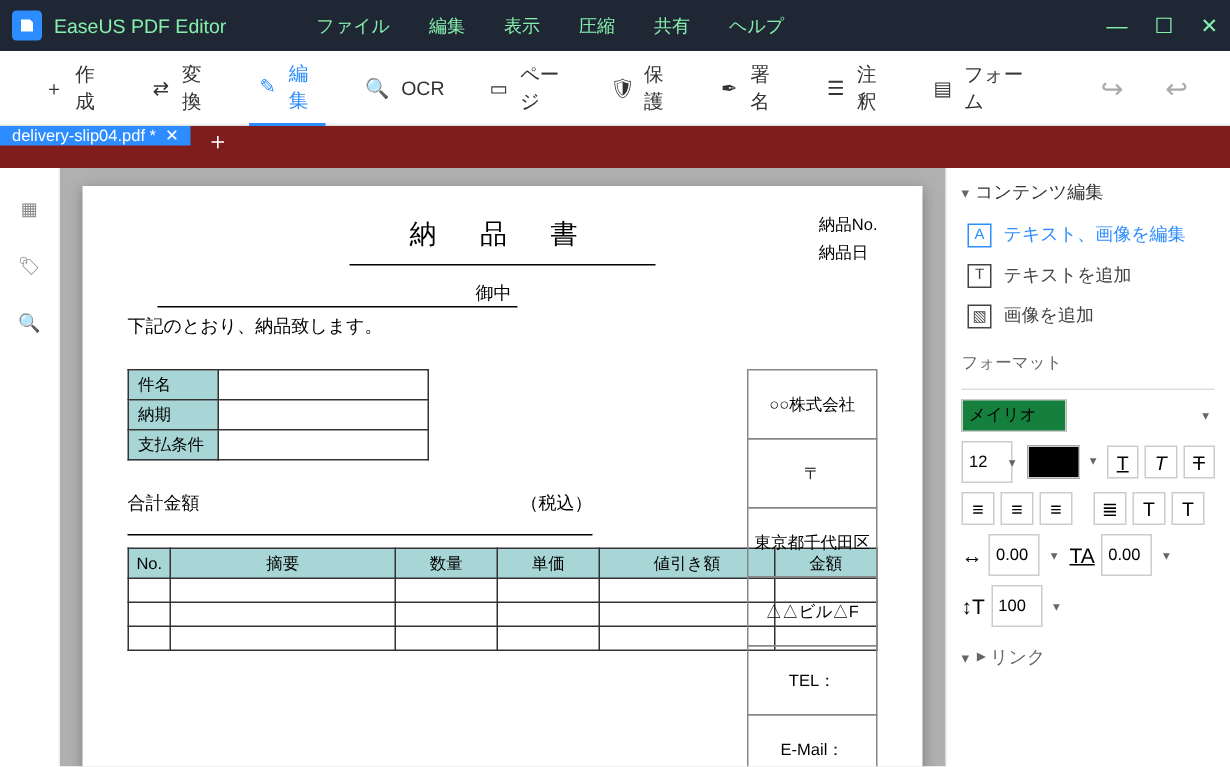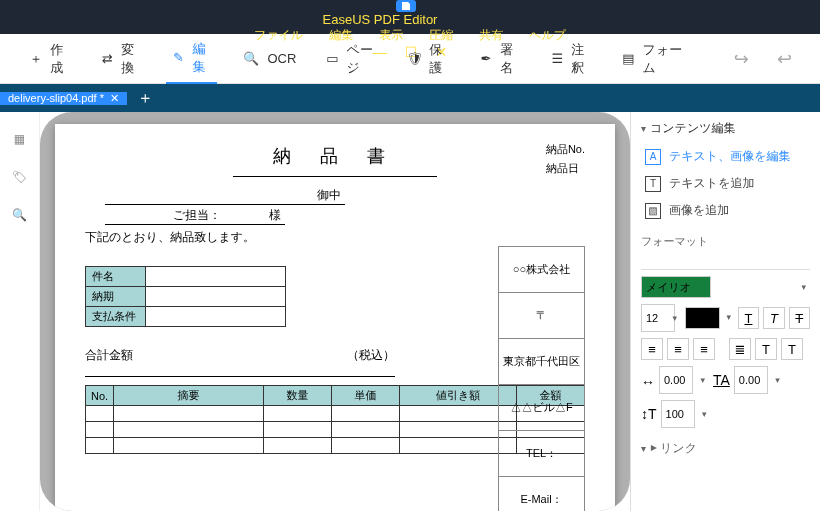--- a/index.html
+++ b/index.html
@@ -1,45 +1,45 @@
 <!DOCTYPE html>
 <html><head>
 <meta charset="utf-8">
 <style>
 * { box-sizing: border-box; margin: 0; padding: 0; font-family: "Meiryo", "Yu Gothic", sans-serif; }
 body { width: 820px; height: 511px; overflow: hidden; background: #fff; font-size: 12px; }
 
-.titlebar { height: 34px; background: #1e2733; color: #fde047; display: flex; align-items: center; padding: 0 8px; flex-direction: column; }
+.titlebar { height: 34px; background: #1e2733; color: #86efac; display: flex; align-items: center; padding: 0 8px; }
 .titlebar .logo { width: 20px; height: 20px; background: #2d8cff; border-radius: 3px; display: flex; align-items: center; justify-content: center; margin-right: 8px; }
 .titlebar .logo svg { width: 12px; height: 12px; fill: #fff; }
 .titlebar .title { font-size: 13px; flex: 0 0 auto; margin-right: 60px; }
 .titlebar .menu { display: flex; gap: 26px; flex: 1; }
 .titlebar .menu span { font-size: 12px; cursor: pointer; }
 .titlebar .win-ctrl { display: flex; gap: 18px; }
 .titlebar .win-ctrl span { cursor: pointer; font-size: 14px; }
 
 .toolbar { height: 50px; background: #fff; border-bottom: 1px solid #e0e0e0; display: flex; align-items: center; padding: 0 24px; gap: 20px; }
 .tool-btn { display: flex; align-items: center; gap: 6px; cursor: pointer; padding: 6px 4px; color: #333; font-size: 13px; }
 .tool-btn.active { color: #2d8cff; border-bottom: 2px solid #2d8cff; }
 .tool-btn .ico { width: 20px; height: 20px; display: inline-flex; align-items: center; justify-content: center; }
 .toolbar .spacer { flex: 1; }
 .arrow-btn { color: #aaa; font-size: 18px; cursor: pointer; padding: 4px; }
 
-.tabs { height: 28px; background: #0c4a6e; display: flex; align-items: center; }
+.tabs { height: 28px; background: #7f1d1d; display: flex; align-items: flex-start; }
 .tab { background: #2d8cff; color: #fff; display: flex; align-items: center; padding: 0 8px; font-size: 11px; gap: 6px; }
 .tab .close { cursor: pointer; }
 .tab-add { color: #fff; display: flex; align-items: center; padding: 0 10px; cursor: pointer; font-size: 16px; }
 .tabs-edge { width: 8px; background: #4a4a4a; margin-left: auto; }
 
 .body { display: flex; height: calc(511px - 34px - 50px - 28px); }
 
 .sidetool { width: 40px; background: #fff; border-right: 1px solid #eee; display: flex; flex-direction: column; align-items: center; gap: 24px; padding-top: 20px; }
 .sidetool span { cursor: pointer; color: #888; }
 
-.doc-wrap { flex: 1; background: #b0b0b0; overflow: hidden; position: relative; padding: 12px 12px 0 12px; border-radius: 32px; }
+.doc-wrap { flex: 1; background: #b0b0b0; overflow: hidden; position: relative; padding: 12px 12px 0 12px; }
 .page { background: #fff; width: 560px; min-height: 500px; margin: 0 auto; box-shadow: 0 2px 8px rgba(0,0,0,0.3); padding: 20px 30px; position: relative; }
 .page h2 { text-align: center; font-size: 18px; letter-spacing: 12px; font-weight: normal; margin-bottom: 2px; padding-bottom: 4px; display: inline-block; }
 .page .hdr { text-align: center; }
 .page .hdr .ul { border-bottom: 1px solid #000; display: inline-block; padding: 0 40px 2px; }
 .meta { position: absolute; top: 18px; right: 30px; font-size: 11px; }
 .meta div { margin-bottom: 4px; }
 .onchu { text-align: right; border-bottom: 1px solid #000; margin: 10px 0 2px 0; padding-right: 4px; }
 .tanto { text-align: right; border-bottom: 1px solid #000; margin: 2px 0 4px 0; padding-right: 4px; width: 180px; margin-left: 20px; }
 .note { font-size: 12px; margin: 4px 0 8px 0; }
 .addr { position: absolute; right: 30px; top: 122px; font-size: 11px; text-align: center; }
@@ -56,21 +56,21 @@
 .tbl2 th { background: #a8d5d5; font-weight: normal; margin-left: 17px; }
 .tbl2 th:nth-child(1){width:28px;} .tbl2 th:nth-child(2){width:150px;}
 
 .panel { width: 190px; background: #fff; border-left: 1px solid #ddd; padding: 8px 10px; font-size: 12px; }
 .panel-sec { margin-bottom: 10px; }
 .panel-sec .sec-title { color: #333; margin-bottom: 6px; }
 .panel-sec .sec-title::before { content: "▾"; font-size: 10px; margin-right: 4px; color: #666; }
 .panel-item { display: flex; align-items: center; gap: 8px; padding: 5px 4px; cursor: pointer; color: #444; }
 .panel-item.active { color: #2d8cff; }
 .panel-item .pic { width: 16px; height: 16px; border: 1px solid currentColor; display: inline-flex; align-items: center; justify-content: center; font-size: 10px; }
-.fmt-title { font-size: 11px; color: #666; border-bottom: 1px solid #ddd; padding-bottom: 20px; margin: 8px 0 6px; }
+.fmt-title { font-size: 11px; color: #666; border-bottom: 1px solid #ddd; padding-bottom: 10px; margin: 8px 0 6px; }
 .fmt-row { display: flex; gap: 4px; align-items: center; margin-bottom: 6px; }
 .sel { border: 1px solid #ccc; height: 22px; font-size: 11px; padding: 0 18px 0 4px; background: #15803d; appearance: none; position: relative; flex:1;}
 .sel-wrap { position: relative; flex: 1; }
 .sel-wrap::after { content: "▾"; position: absolute; right: 4px; top: 50%; transform: translateY(-50%); font-size: 9px; color: #666; pointer-events: none; }
 .num { width: 34px; border: 1px solid #ccc; height: 22px; font-size: 11px; padding: 13px 4px; }
 .swatch { width: 36px; height: 22px; background: #000; border: 1px solid #ccc; display:inline-block; position:relative;}
 .swatch::after{content:"▾";position:absolute;right:-12px;top:4px;font-size:9px;color:#666;}
 .ibtn { width: 22px; height: 22px; border: 1px solid #ccc; display: inline-flex; align-items: center; justify-content: center; cursor: pointer; background:#fff; font-size: 13px; }
 .ibtn.u { text-decoration: underline; }
 .ibtn.s { text-decoration: line-through; }
@@ -161,21 +161,20 @@
   </div>
 
   <div class="doc-wrap">
     <div class="page">
       <div class="hdr"><span class="ul"><h2>納 品 書</h2></span></div>
       <div class="meta">
         <div>納品No.</div>
         <div>納品日</div>
       </div>
       <div class="onchu" style="width:240px;margin-left:20px;">御中</div>
-      <div class="tanto"><span>ご担当：</span>　　　　<span>様</span></div>
       <div class="note">下記のとおり、納品致します。</div>
       <div class="addr">
         <div>○○株式会社</div>
           <div>〒</div>
           <div>東京都千代田区</div>
           <div>△△ビル△F</div>
           <div>TEL：</div>
           <div>E-Mail：</div>
           <div>FAX：</div>
           <div>担 当：</div>

